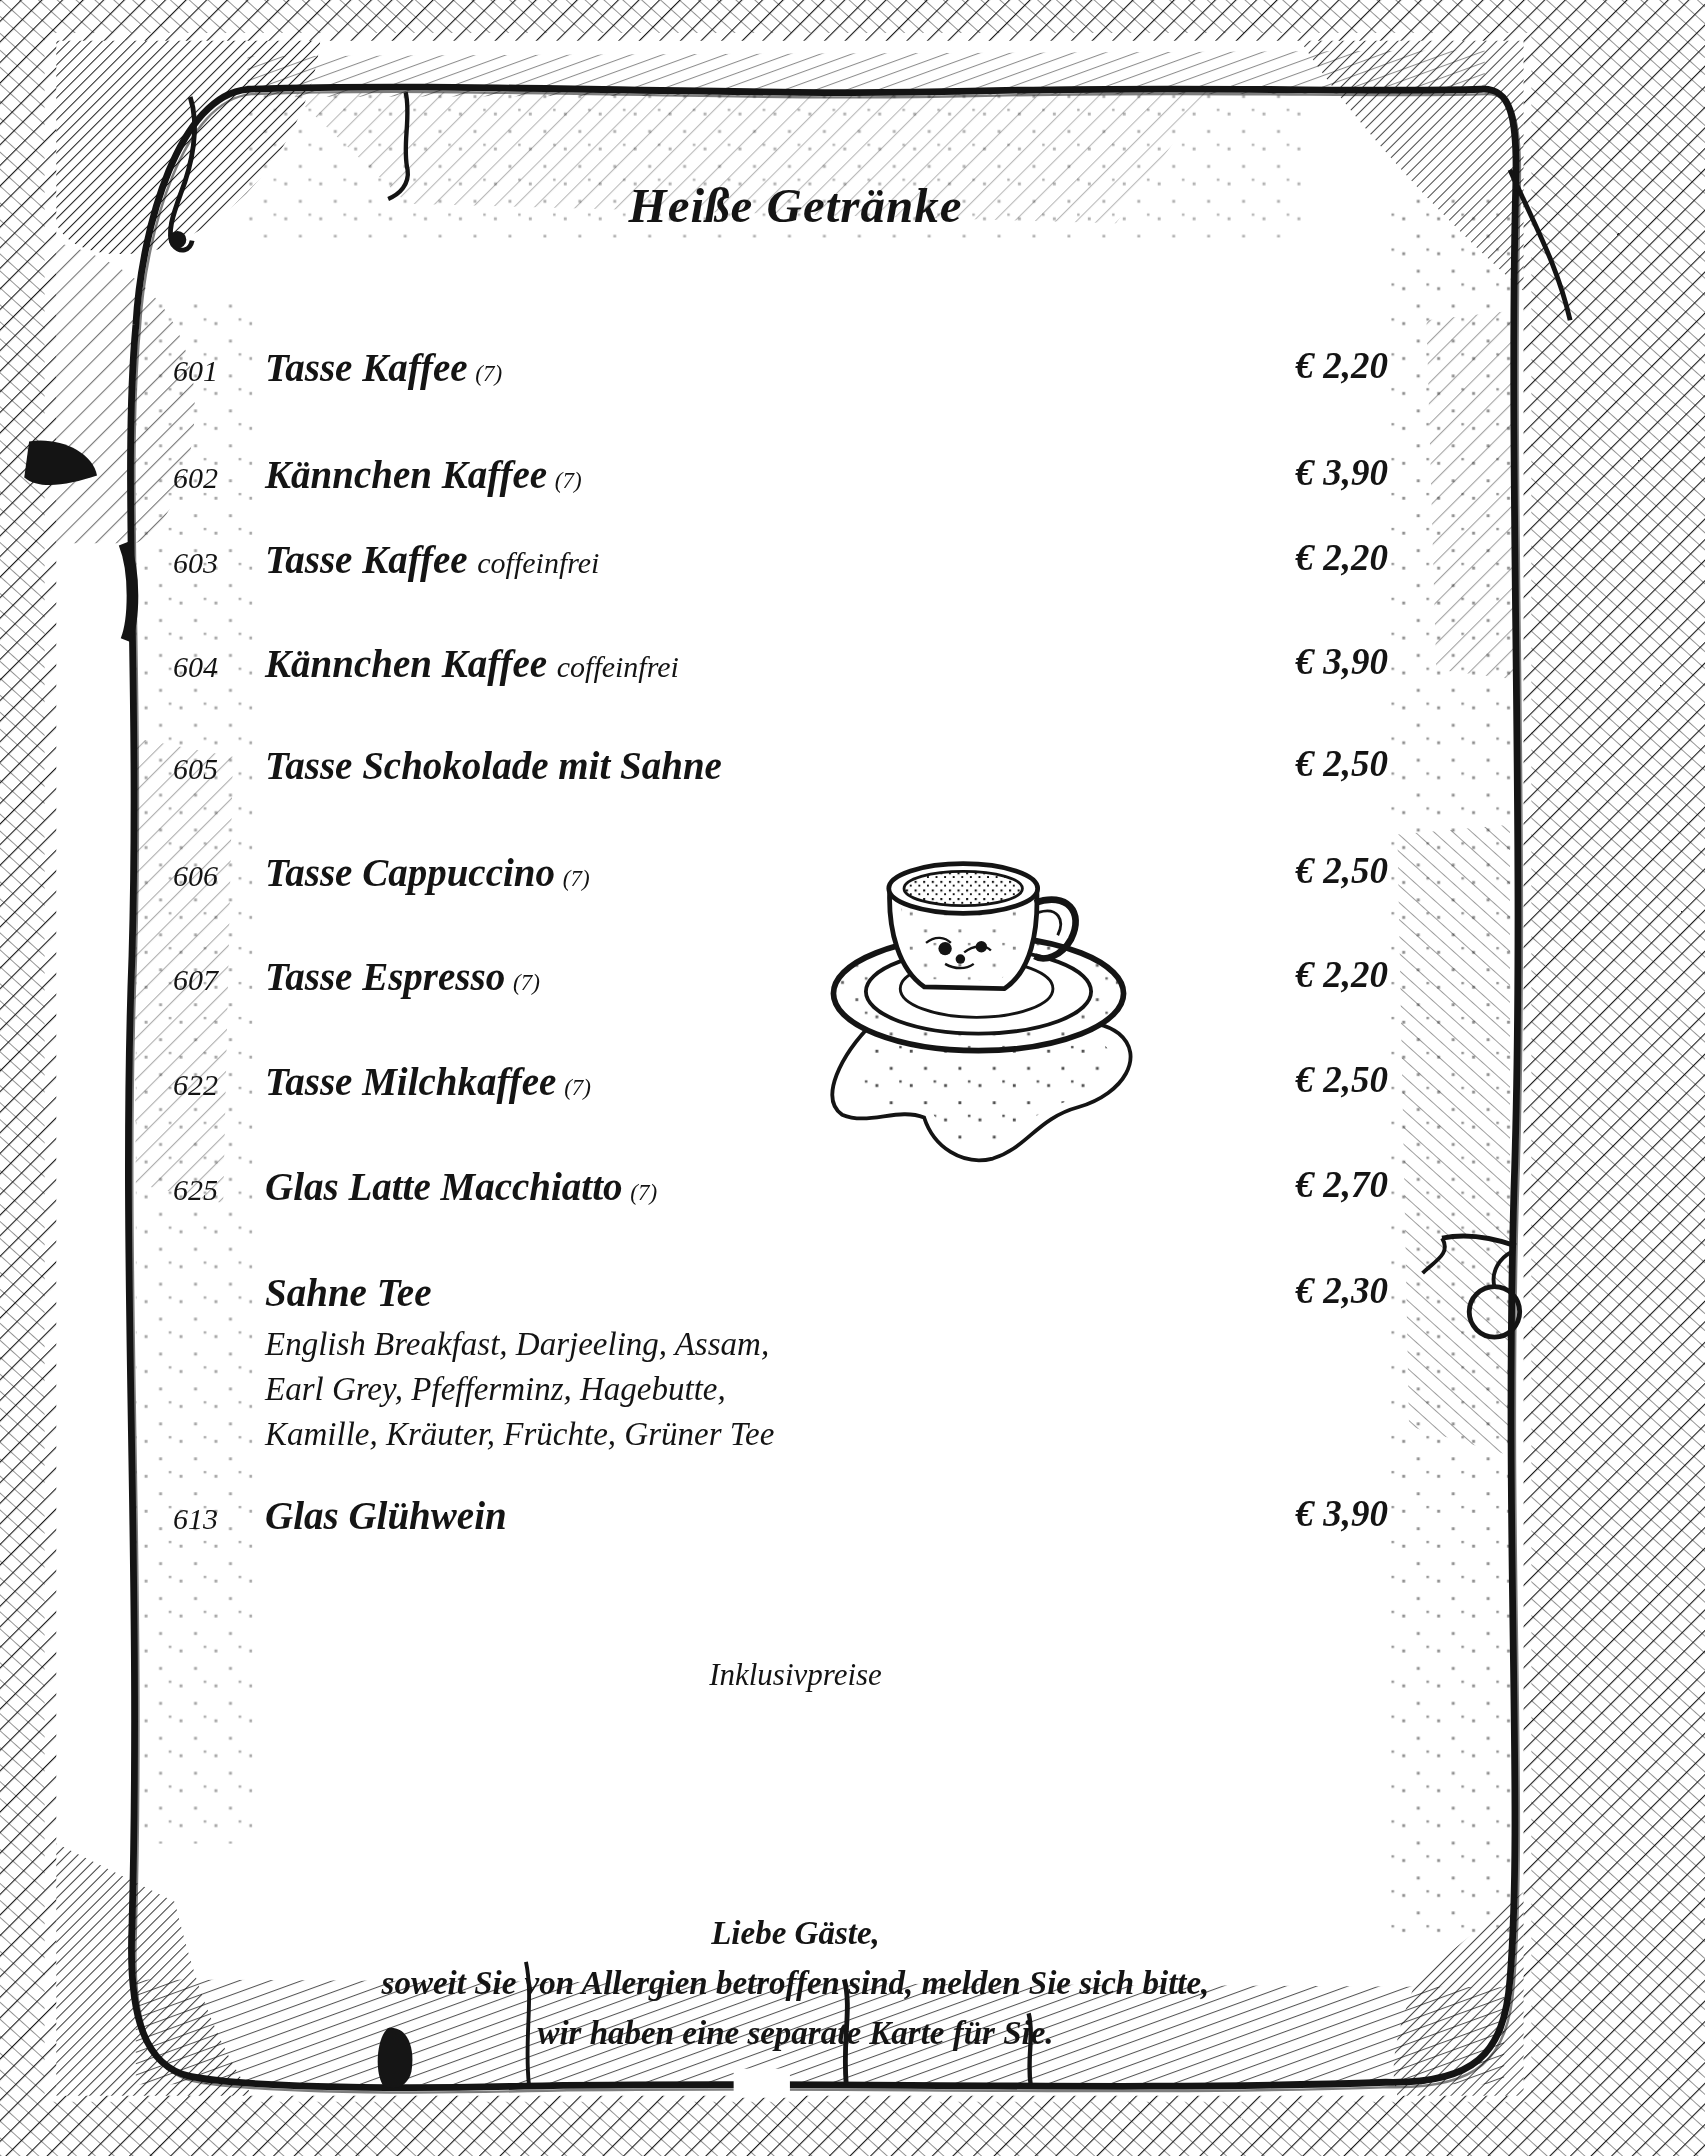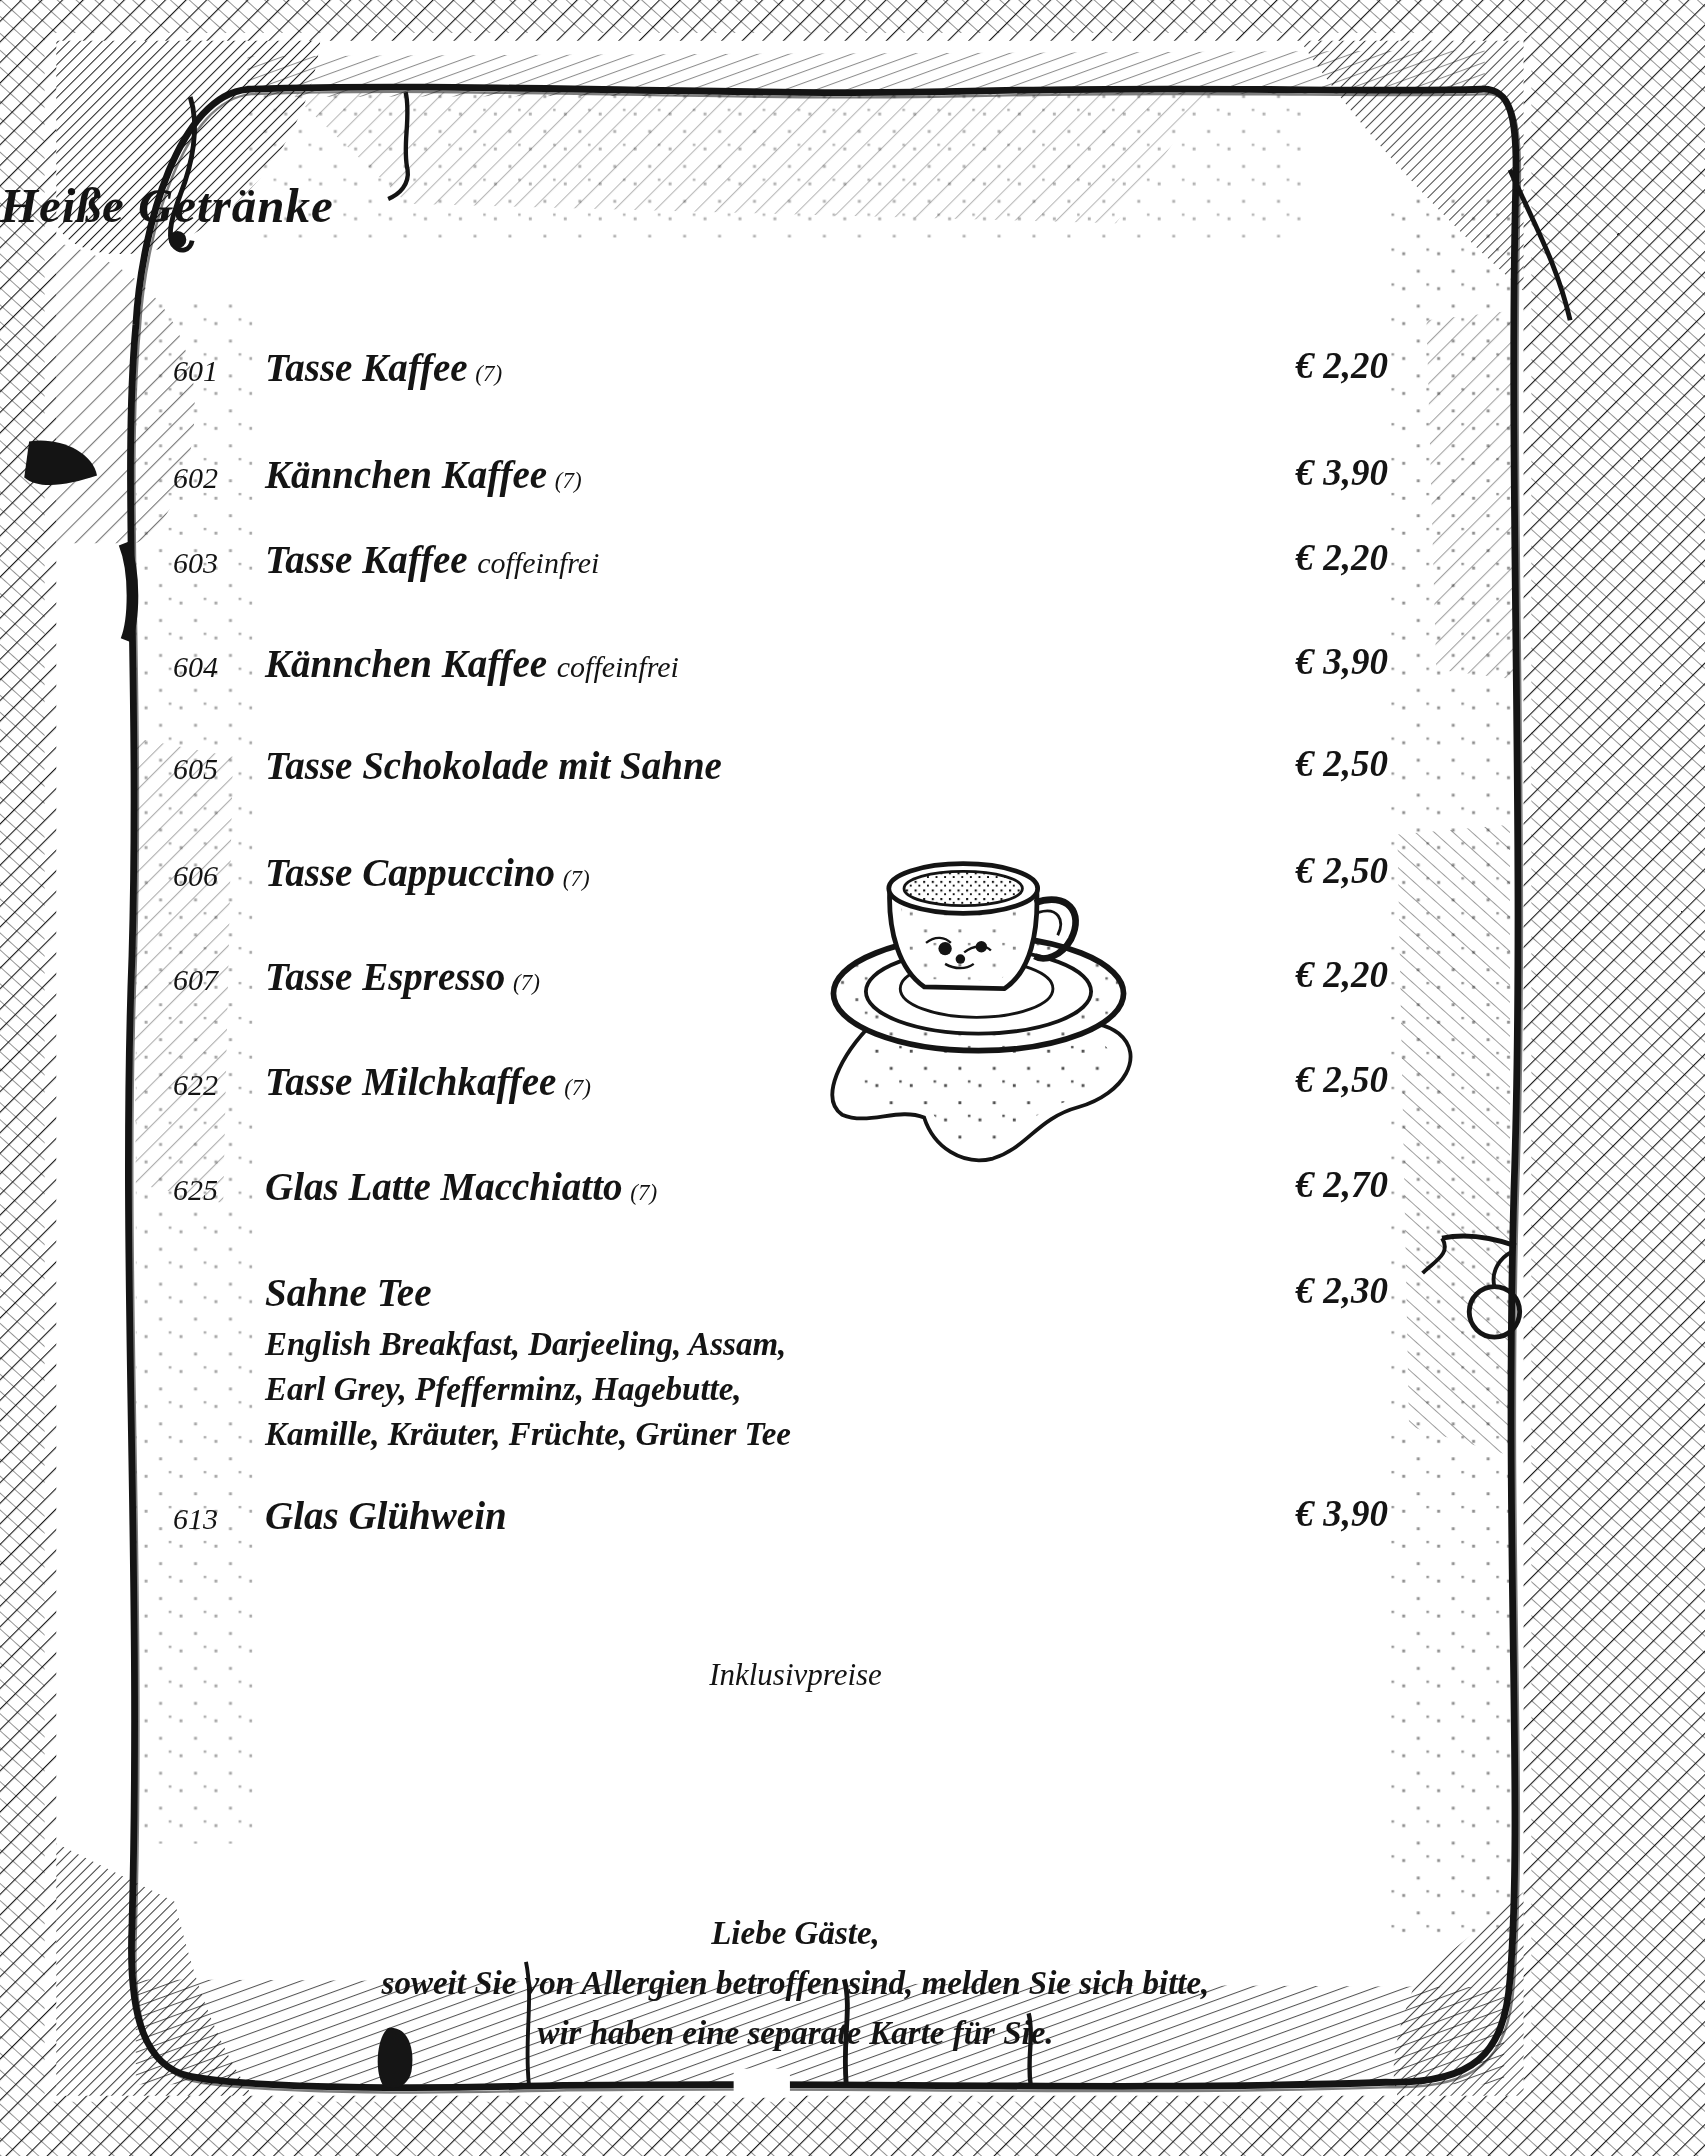--- a/index.html
+++ b/index.html
@@ -3,40 +3,40 @@
 <meta charset="utf-8">
 <style>
   html,body{margin:0;padding:0;background:#e8e8e8;}
   .sheet{
     position:relative;width:1706px;height:2156px;background:#ffffff;overflow:hidden;
     font-family:"Liberation Serif","DejaVu Serif",serif;color:#141414;
   }
   svg{display:block}
   .border-svg{position:absolute;inset:0;width:100%;height:100%;pointer-events:none;}
   .title{
-    position:absolute;top:144px;left:0;width:1591px;
+    position:absolute;top:144px;left:0;width:1591px;text-align:center;
     font-size:49px;font-weight:bold;font-style:italic;letter-spacing:1px;
   }
   .items{position:absolute;left:173px;top:0;width:1215px;height:1536px;}
   .row{position:absolute;left:0;right:0;}
   .num{
     position:absolute;left:0;top:9.7px;font-size:30px;font-style:italic;font-weight:normal;
   }
   .nm{
     display:block;margin-left:92px;margin-right:204px;
     font-size:39px;font-weight:bold;font-style:italic;line-height:47px;white-space:nowrap;
   }
   .fn{font-size:23px;font-weight:normal;font-style:italic;margin-left:7.8px;}
   .variant{font-size:30px;font-weight:normal;font-style:italic;margin-left:9.7px;}
   .pr{
     position:absolute;right:0;top:0;font-size:37px;font-weight:bold;font-style:italic;
   }
   .desc{
     margin-left:92px;margin-top:5.8px;font-size:33px;font-style:italic;
-    font-weight:bold;line-height:45px;
+    font-weight:normal;line-height:45px;
   }
   .inkl{
     position:absolute;top:1657px;left:0;width:1591px;text-align:center;
     font-size:31px;font-style:italic;font-weight:normal;
   }
   .notice{
     position:absolute;top:1908px;left:0;width:1591px;text-align:center;
     font-size:33px;font-weight:bold;font-style:italic;line-height:50px;
   }
   .cup-svg{position:absolute;left:798px;top:836px;width:361px;height:334px;pointer-events:none;}

